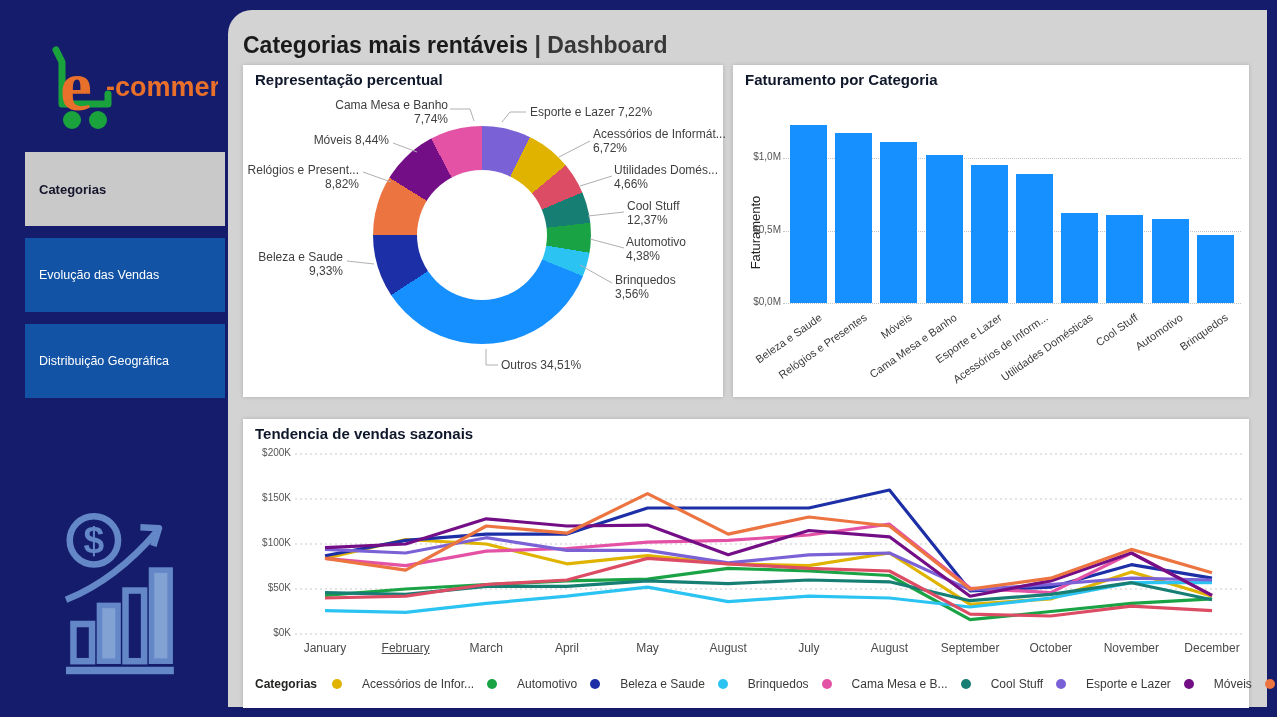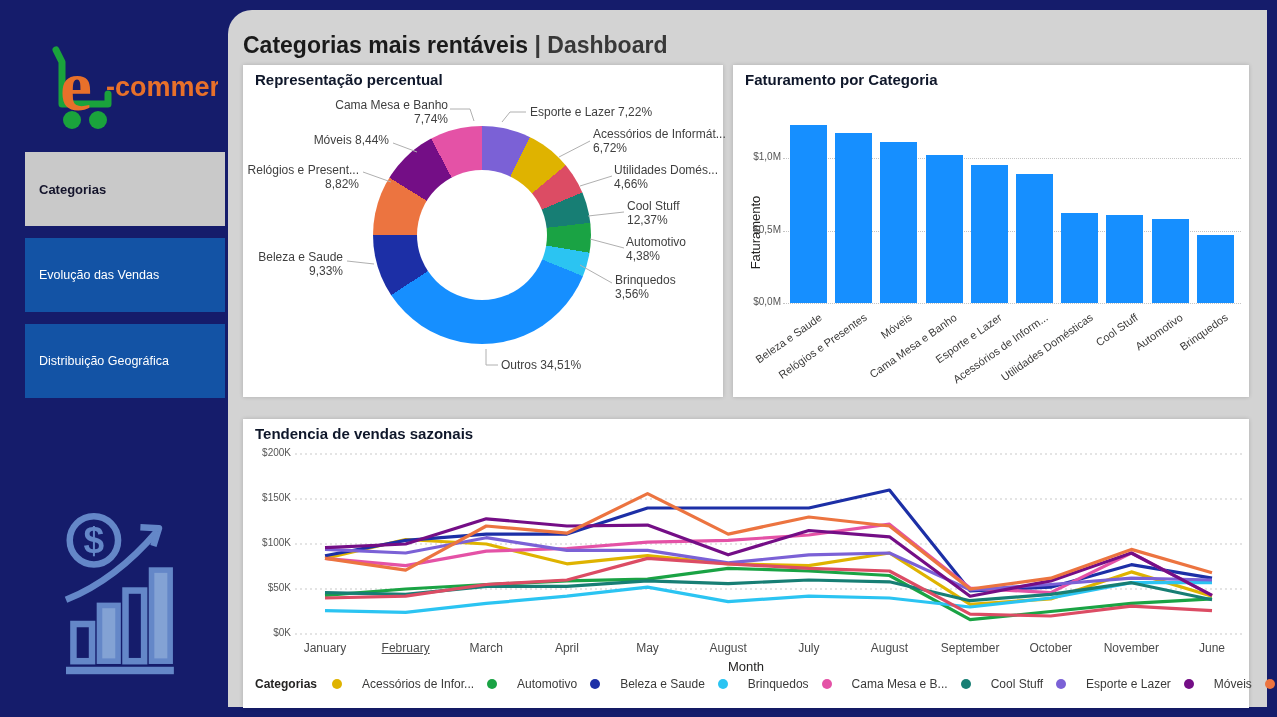--- a/index.html
+++ b/index.html
@@ -188,23 +188,22 @@
           <div class="month-label" style="left: 122.636px; text-decoration: underline;">February</div>
           <div class="month-label" style="left: 203.273px;">March</div>
           <div class="month-label" style="left: 283.909px;">April</div>
           <div class="month-label" style="left: 364.545px;">May</div>
           <div class="month-label" style="left: 445.182px;">August</div>
           <div class="month-label" style="left: 525.818px;">July</div>
           <div class="month-label" style="left: 606.455px;">August</div>
           <div class="month-label" style="left: 687.091px;">September</div>
           <div class="month-label" style="left: 767.727px;">October</div>
           <div class="month-label" style="left: 848.364px;">November</div>
-          <div class="month-label" style="left: 929px;">June</div>
-        </div>
-      <div class="x-title">Month</div>
+          <div class="month-label" style="left: 929px;">December</div>
+        </div>
       <div class="legend">
         <span class="lg-title">Categorias</span>
       <span class="lg-item">
             <span class="lg-dot" style="background: rgb(223, 179, 0);"></span>
             <span>Acessórios de Infor...</span>
           </span>
           <span class="lg-item">
             <span class="lg-dot" style="background: rgb(26, 163, 68);"></span>
             <span>Automotivo</span>
           </span>

